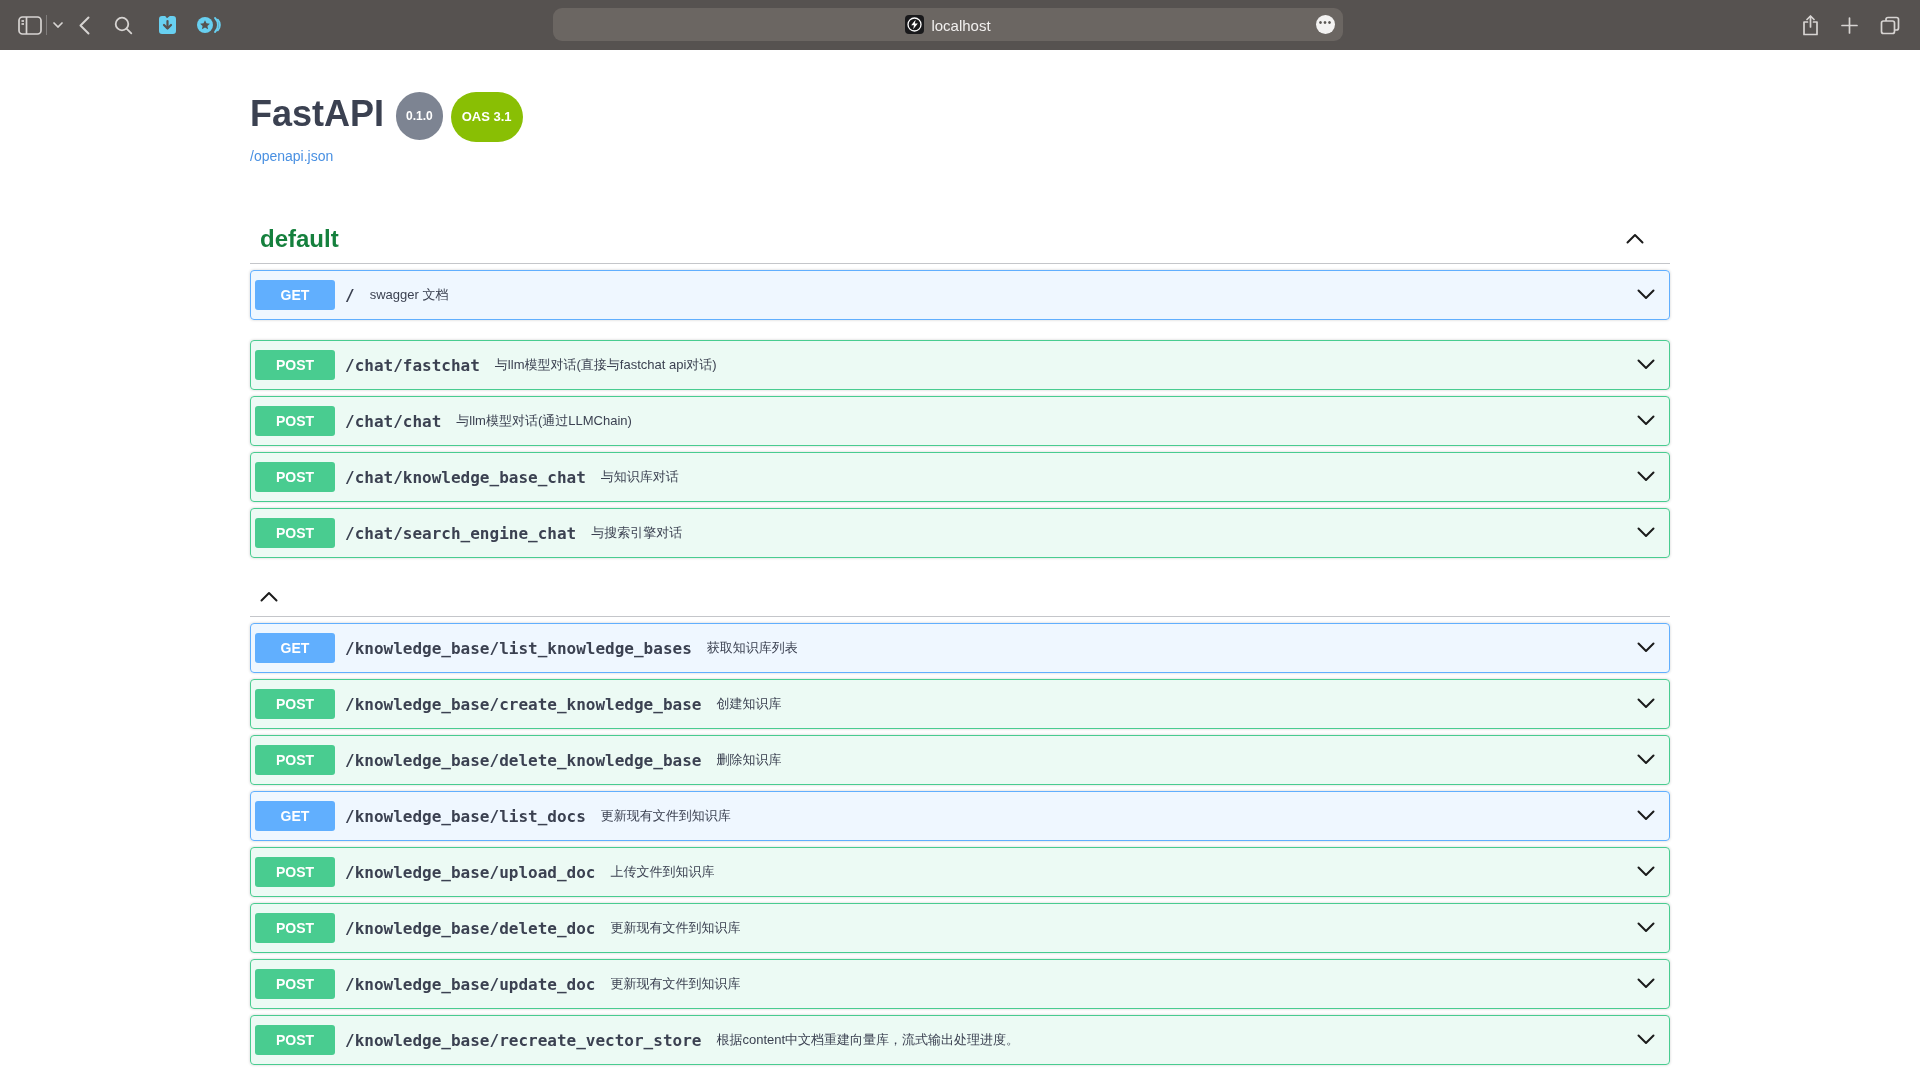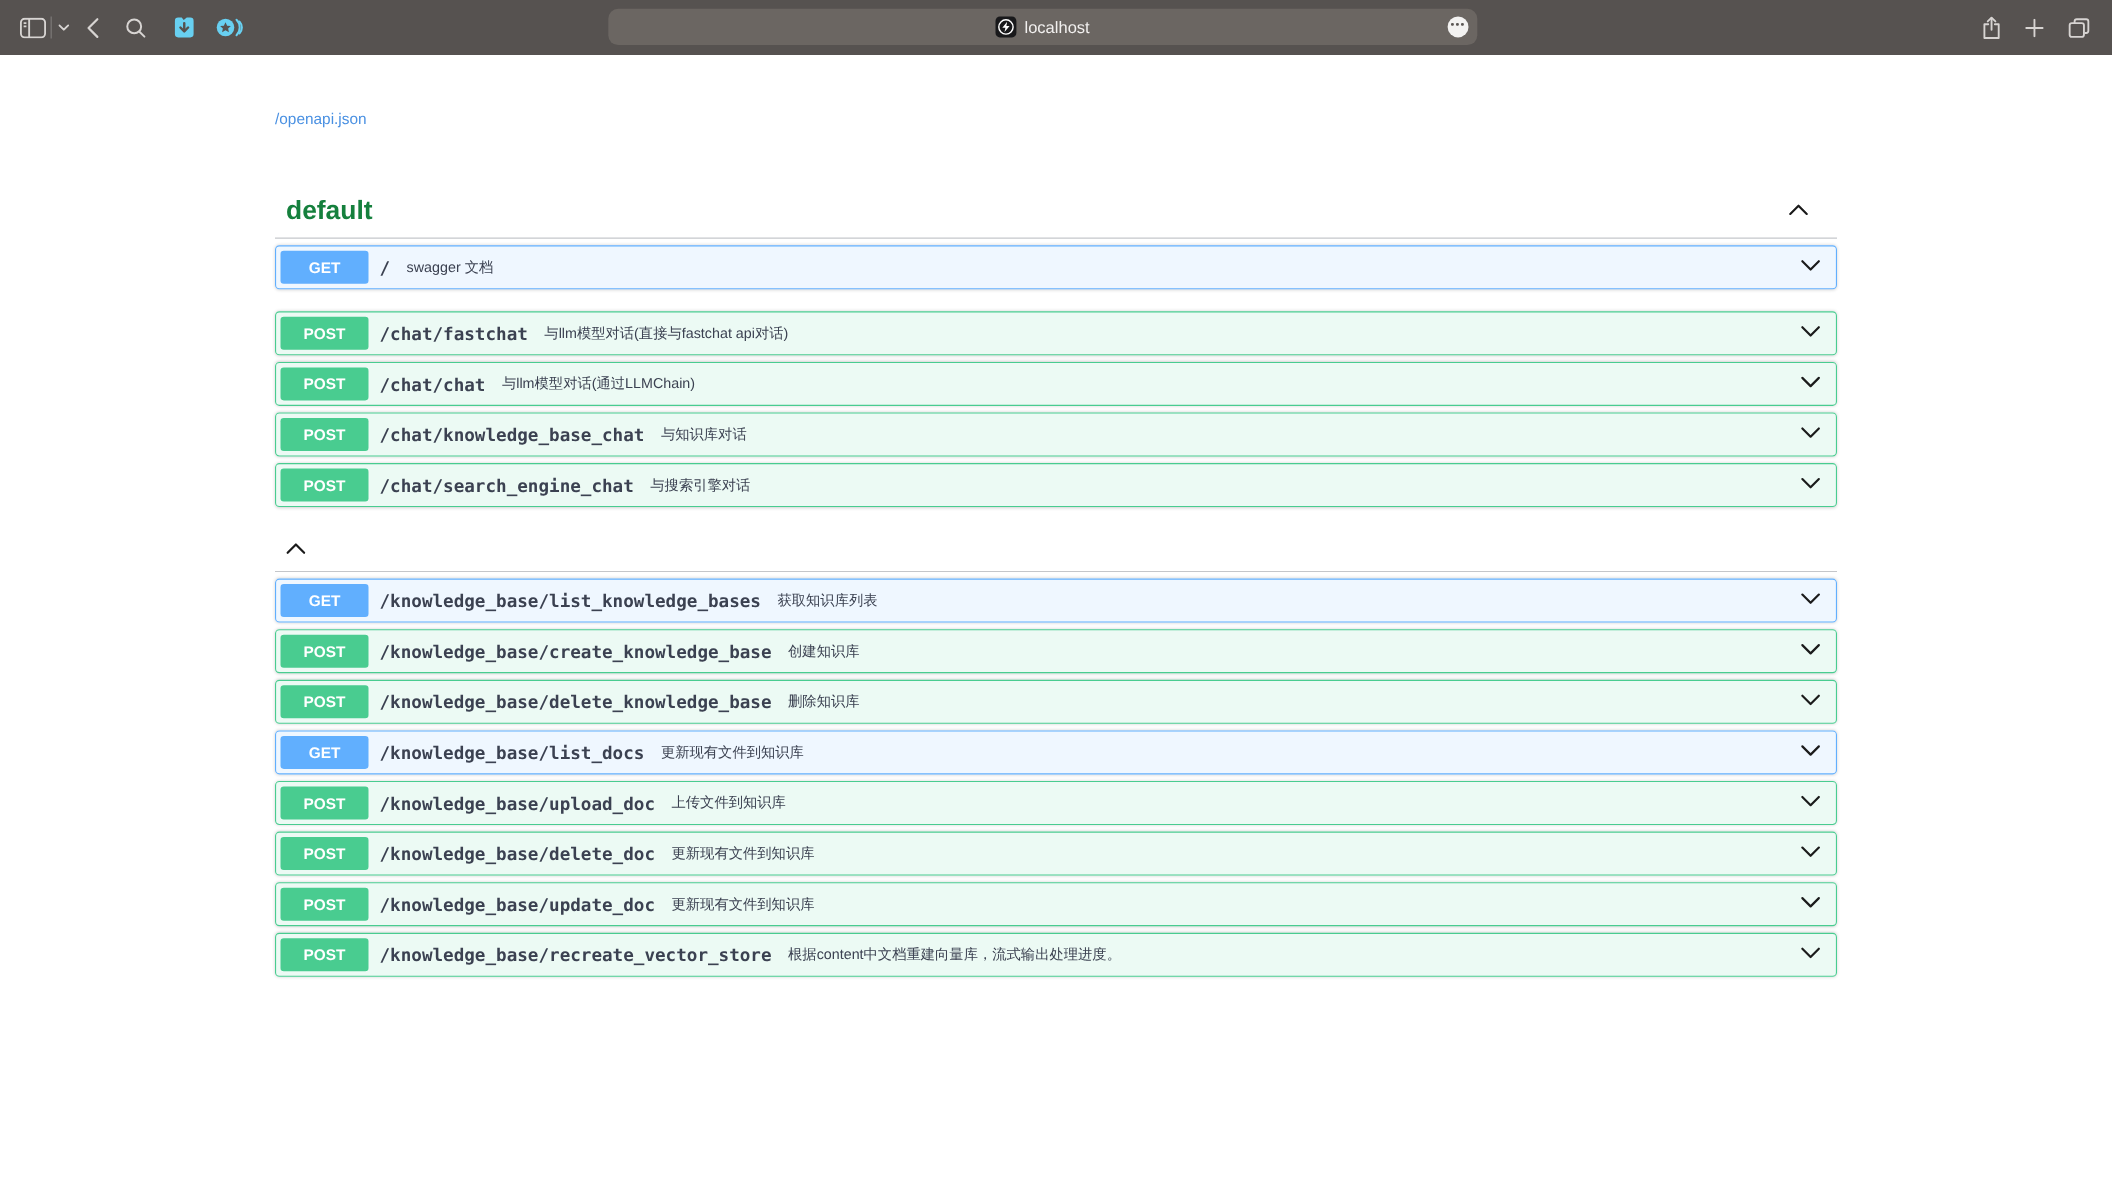--- a/index.html
+++ b/index.html
@@ -37,21 +37,21 @@
   .oas-badge { background: #89bf04; font-size: 13px; padding: 5px 11px; margin: -2px 0 0 8px; }
   .spec-link { display: inline-block; margin-top: 6px; font-size: 14px; color: #4990e2; text-decoration: none; cursor: pointer; }
 
   .section { margin-top: 20px; }
   .section.first { margin-top: 50px; }
   .section-header { display: flex; justify-content: space-between; align-items: center;
     padding: 10px 26px 10px 10px; border-bottom: 1px solid rgba(59,65,81,.3); cursor: pointer; }
   .section-title { font-size: 24px; font-weight: bold; color: #15803d; line-height: 28px; }
   .collapse-arrow { flex: 0 0 auto; }
 
-  .opblock { display: flex; align-items: center; height: 40px; margin: 6px 0 4px;
+  .opblock { display: flex; align-items: center; height: 50px; margin: 6px 0 4px;
     border: 1px solid; border-radius: 4px; padding: 0 14px 0 4px;
     box-shadow: 0 0 3px rgba(0,0,0,.19); cursor: pointer; }
   .opblock.get  { border-color: #61affe; background: rgba(97,175,254,.1); }
   .opblock.post { border-color: #49cc90; background: rgba(73,204,144,.1); }
   .method-badge { min-width: 80px; height: 30px; line-height: 30px; text-align: center;
     border-radius: 3px; color: #fff; font-weight: bold; font-size: 14px;
     font-family: "Liberation Sans", sans-serif; }
   .opblock.get  .method-badge { background: #61affe; }
   .opblock.post .method-badge { background: #49cc90; }
   .path { margin-left: 10px; font-family: "DejaVu Sans Mono", "Liberation Mono", monospace;
@@ -162,20 +162,25 @@
         </svg>
       </span>
     </div>
   </div>
 </div>
 
 <div class="page">
   <div class="wrapper">
 
     <div class="info">
+      <div class="title">
+        <span class="title-text">FastAPI</span>
+        <span class="badge version-badge">0.1.0</span>
+        <span class="badge oas-badge">OAS 3.1</span>
+      </div>
       <a class="spec-link">/openapi.json</a>
     </div>
 
     <div id="sections">
   <div class="section first">
     <div class="section-header">
       <h3 class="section-title">default</h3>
       <span class="collapse-arrow">
         <svg width="18" height="11" viewBox="0 0 18 11" fill="none" stroke="#1b1b1b" stroke-width="2" stroke-linecap="round" stroke-linejoin="round">
           <polyline points="1.5,9.5 9,2 16.5,9.5"></polyline>

